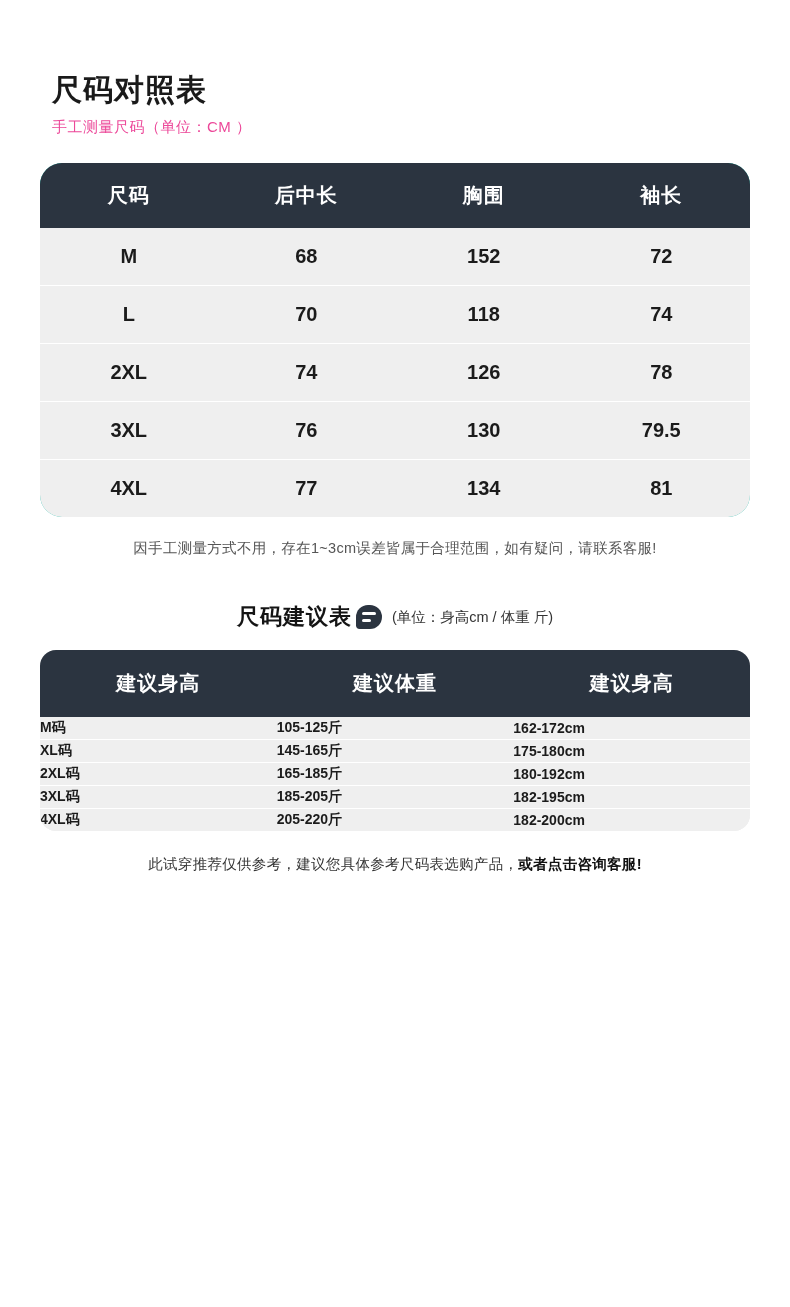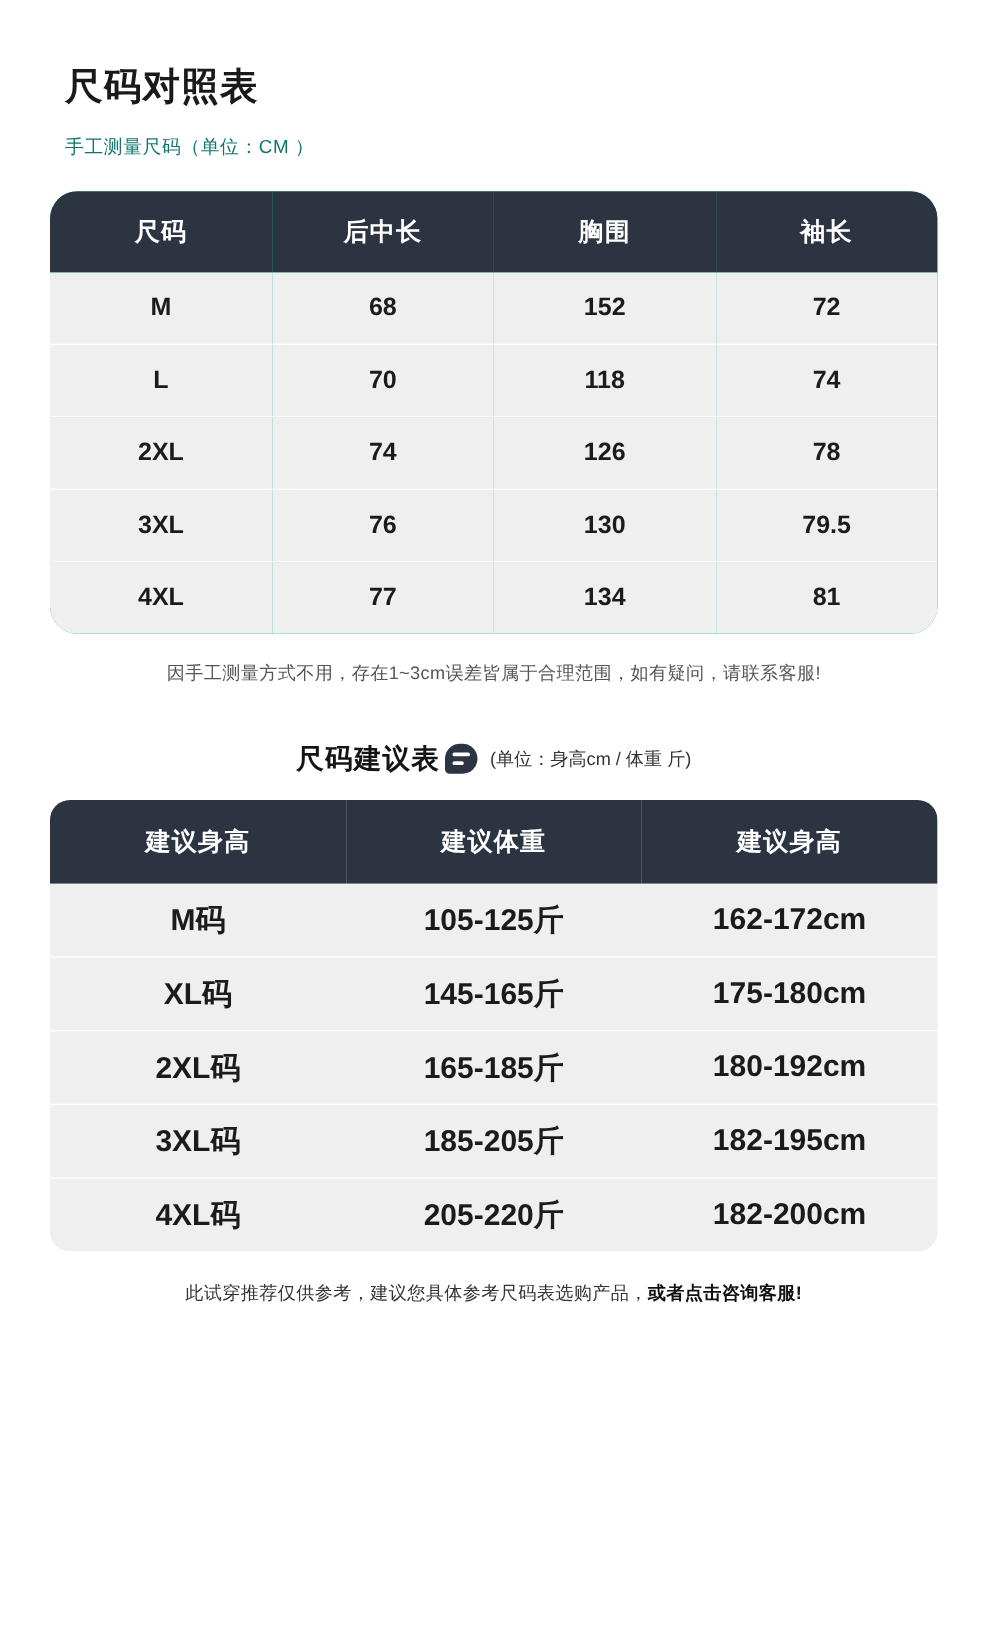--- a/index.html
+++ b/index.html
@@ -11,33 +11,33 @@
     width: 790px;
     height: 1307px;
     font-family: "Liberation Sans", "DejaVu Sans", sans-serif;
     color: #222222;
     position: relative;
     overflow: hidden;
   }
 
   
   .sec1-head {
-    padding: 52px 0 0 52px;
+    padding: 72px 0 0 52px;
   }
   .sec1-title {
     font-size: 30px;
     font-weight: bold;
     color: #1a1a1a;
     letter-spacing: 1px;
     line-height: 1.2;
   }
   .sec1-sub {
     font-size: 15px;
-    color: #0f766e;
-    margin-top: 20px;
+    color: #ec4899;
+    margin-top: 10px;
     letter-spacing: 0.5px;
   }
 
   
   .table1-wrap {
     margin: 26px 40px 0 40px;
     border-radius: 22px;
     overflow: hidden;
     background: #14b8a6;
   }
@@ -137,25 +137,24 @@
     background: #2b3440;
     color: #ffffff;
     font-size: 20px;
     font-weight: bold;
     padding: 20px 0;
     text-align: center;
     letter-spacing: 1px;
   }
   .t2-body td {
     background: #efefef;
-    font-size: 24px;
+    font-size: 14px;
     font-weight: bold;
     color: #1b1b1b;
-    text-align: center;
-    padding: 13px 0;
+    padding: 2px 0;
     border-bottom: 1px solid #ffffff;
   }
   .t2-body tr:last-child td {
     border-bottom: none;
   }
 
   .note2 {
     text-align: center;
     font-size: 14.5px;
     color: #333333;

